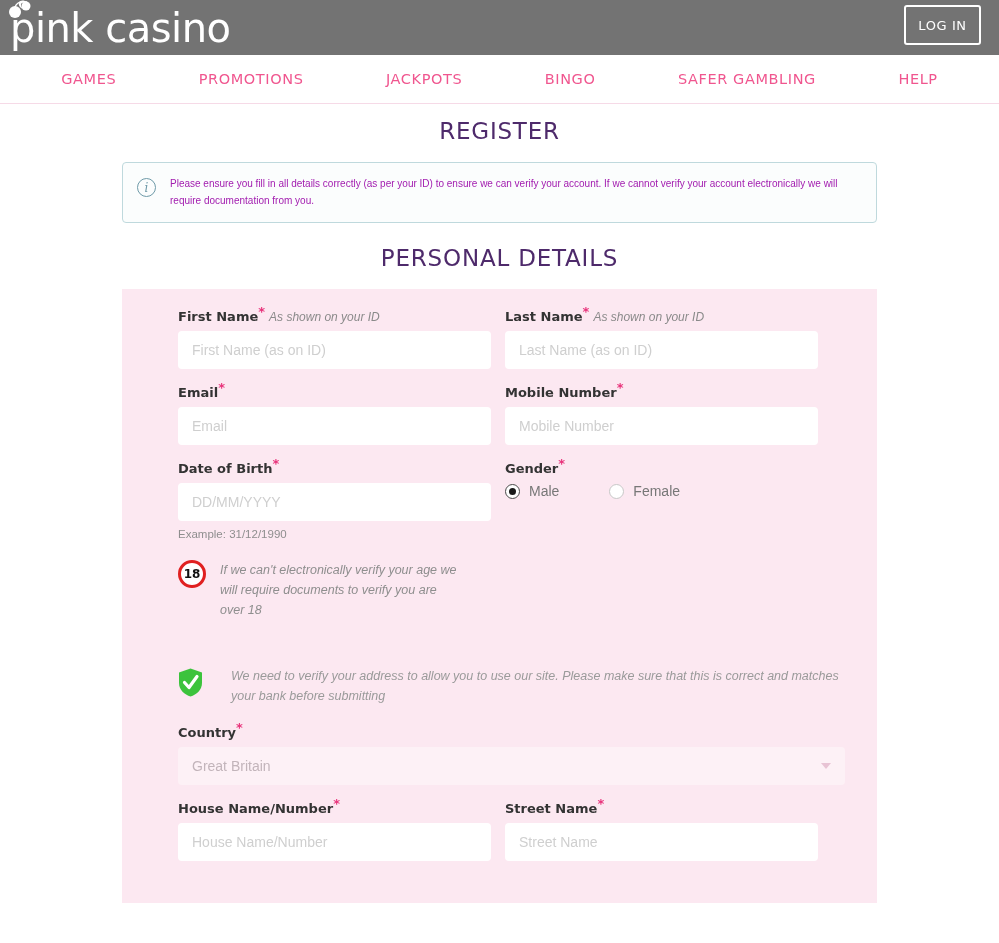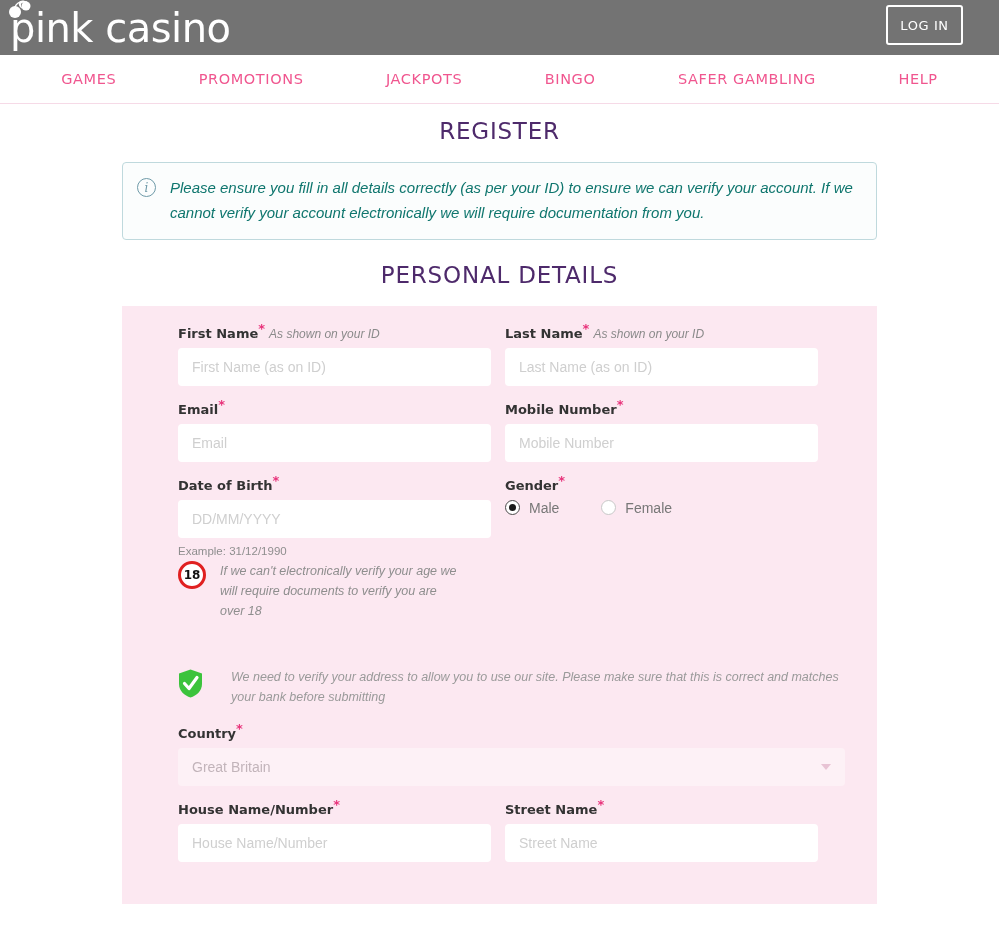--- a/index.html
+++ b/index.html
@@ -39,21 +39,21 @@
   }
   .logo-cherries {
     position: absolute;
     left: 2px;
     top: 0px;
     width: 38px;
     height: 24px;
   }
   .login-btn {
     position: absolute;
-    right: 36px;
+    right: 18px;
     top: 5px;
     width: 77px;
     height: 40px;
     border: 2px solid #ffffff;
     border-radius: 3px;
     background: transparent;
     color: #ffffff;
     font-size: 13px;
     letter-spacing: 0.6px;
     font-family: "DejaVu Sans", sans-serif;
@@ -130,23 +130,22 @@
     color: #6e9aa8;
     font-size: 12px;
     font-style: italic;
     font-family: "DejaVu Serif", serif;
     display: flex;
     align-items: center;
     justify-content: center;
     margin-top: 2px;
   }
   .info-text {
-    color: #0f766e;
-    font-size: 15px;
-    font-style: italic;
+    color: #a21caf;
+    font-size: 10px;
     line-height: 1.65;
   }
 
   
   .panel {
     background: #fce8f1;
     padding: 20px 32px 26px 56px;
   }
   .row {
     display: flex;
@@ -200,21 +199,21 @@
     font-size: 11.5px;
     color: #8e8e8e;
     margin-top: 7px;
     font-family: "Liberation Sans", sans-serif;
   }
 
   
   .radio-row {
     display: flex;
     align-items: flex-end;
-    gap: 18px;
+    gap: 26px;
     margin-top: 3px;
   }
   .radio-opt {
     display: flex;
     align-items: center;
     gap: 9px;
     cursor: pointer;
     margin-right: 24px;
   }
   .radio {
@@ -239,21 +238,21 @@
     font-size: 14px;
     color: #777777;
     font-family: "Liberation Sans", sans-serif;
   }
 
   
   .age-note {
     display: flex;
     gap: 14px;
     align-items: flex-start;
-    margin-top: 4px;
+    margin-top: 20px;
   }
   .badge18 {
     flex: 0 0 auto;
     width: 28px; height: 28px;
     border-radius: 50%;
     background: #ffffff;
     border: 3px solid #e02020;
     display: flex;
     align-items: center;
     justify-content: center;

